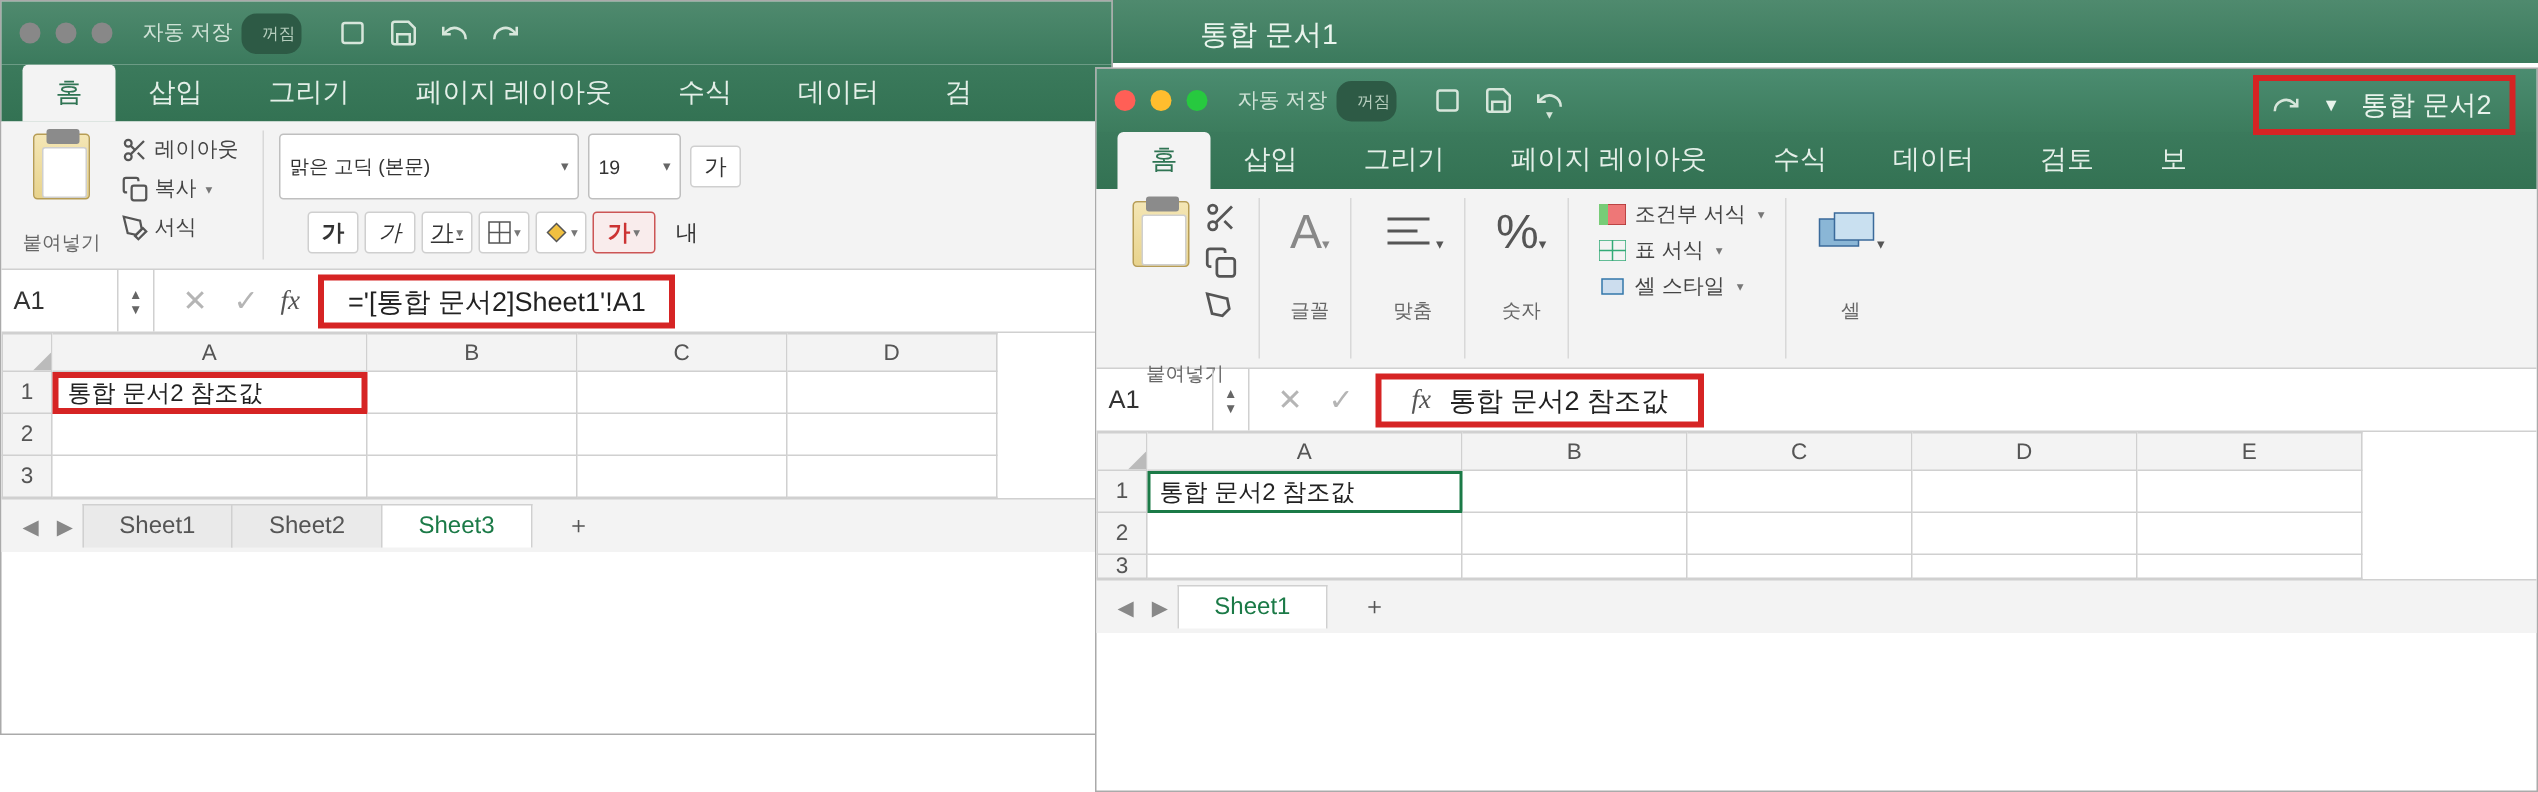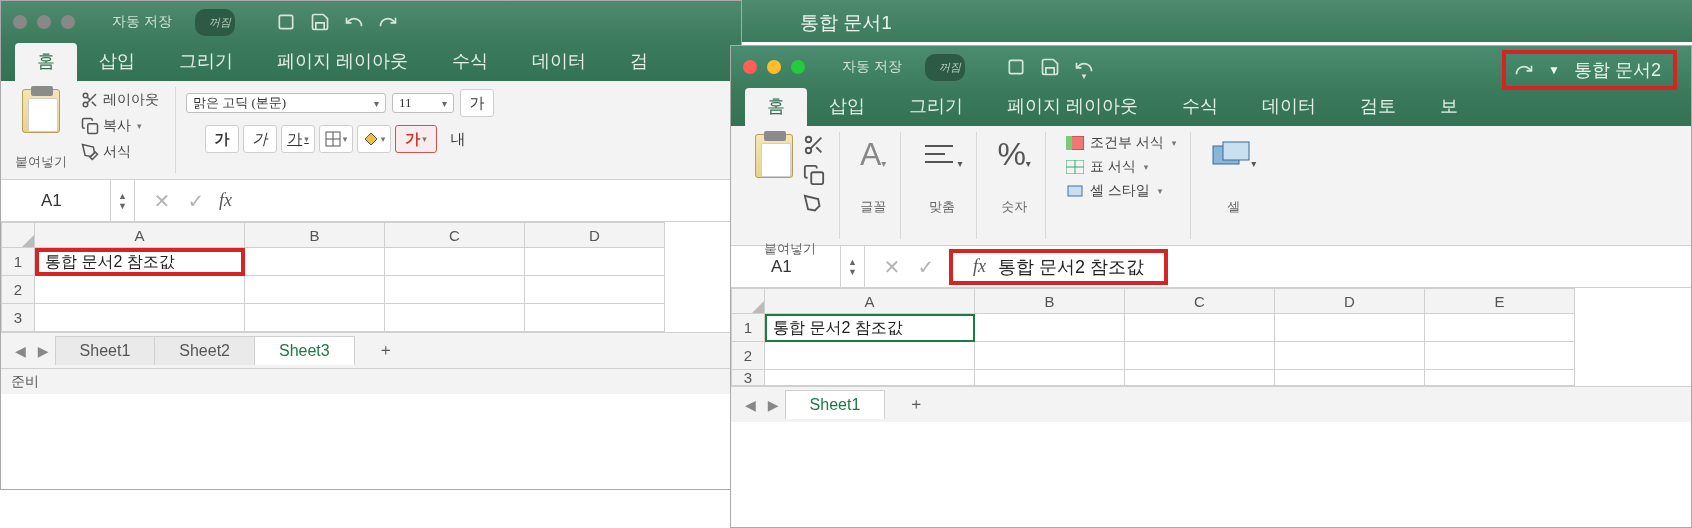--- a/index.html
+++ b/index.html
@@ -18,31 +18,30 @@
   .w2 { left: 730px; top: 45px; width: 962px; height: 483px; }
 
   .titlebar {
     background: linear-gradient(#4f8a6e,#3b7a5d);
     height: 42px;
     display: flex;
     align-items: center;
     padding: 0 12px;
     color: #dfeee5;
     position: relative;
-    gap: 17px;
   }
   .w2 .titlebar { background: linear-gradient(#4b8c70,#3c7c5d); }
   .traffic { display: flex; gap: 10px; margin-right: 20px; }
   .traffic span { width: 14px; height: 14px; border-radius: 50%; }
   .tr-r { background: #ff5f56; }
   .tr-y { background: #ffbd2e; }
   .tr-g { background: #27c93f; }
   .tr-gr { background: #888; }
   .as-label { color: #cfe2d6; font-size: 14px; margin-right: 6px; }
-  .as-switch { width: 40px; height: 27px; background: #2d5a45; border-radius: 10px; position: relative; display: inline-flex; align-items: center; justify-content: flex-end; padding-right: 4px; font-style: italic; }
+  .as-switch { width: 40px; height: 27px; background: #2d5a45; border-radius: 10px; position: relative; display: inline-flex; align-items: center; justify-content: flex-end; padding-right: 4px; }
   .as-switch span { color: #b5cdbd; font-size: 11px; }
   .qat { display:flex; align-items:center; gap:14px; margin-left:24px; }
   .qat-ico { width:20px; height:20px; display:inline-flex; align-items:center; justify-content:center; color:#d7e6db; font-size:18px; position:relative; }
   .w1-title-text { position:absolute; right:40px; color:#eaf4ed; font-size:17px; }
   .title-box2 { position:absolute; right:14px; top:4px; border:4px solid #d62424; padding:4px 12px 4px 8px; display:flex; align-items:center; gap:14px; color:#e9f3ec; }
   .title-box2 .chev { font-size:12px; }
 
   .tabs { display:flex; background: linear-gradient(#3b7a5c,#337253); height:38px; align-items:flex-end; padding-left:14px; }
   .tab { color:#e4efe8; font-size:18px; padding:6px 22px 8px; cursor:pointer; }
   .tab.active { background:#f3f3f3; color:#2f7453; border-radius:4px 4px 0 0; }
@@ -54,29 +53,29 @@
   .clip { display:flex; }
   .clip-big { display:flex; flex-direction:column; align-items:center; margin-right:8px; }
   .clipboard-ico { width:38px; height:44px; border:1px solid #b79d55; background:linear-gradient(#f4e6b5,#e8d38c); border-radius:3px; position:relative; }
   .clipboard-ico::before { content:""; position:absolute; left:8px; top:-4px; width:22px; height:10px; background:#8b8b8b; border-radius:2px; }
   .clipboard-ico::after { content:""; position:absolute; left:5px; top:8px; width:28px; height:32px; background:#fff; border:1px solid #cfcfcf; border-radius:2px; }
   .clip-side { display:flex; flex-direction:column; gap:4px; }
   .clip-s { display:flex; align-items:center; gap:4px; font-size:14px; color:#444; padding:2px 6px; border-radius:3px; }
   .clip-s svg { width:18px; height:18px; }
   .drop { font-size:9px; color:#777; margin-left:2px; }
   .font-row { display:flex; gap:6px; align-items:center; }
-  .combo { background:#fff; border:1px solid #bfbfbf; color:#333; height:20px; display:flex; align-items:center; justify-content:space-between; padding:0 6px; border-radius:3px;font-family:Liberation Serif, serif; }
+  .combo { background:#fff; border:1px solid #bfbfbf; color:#333; height:44px; display:flex; align-items:center; justify-content:space-between; padding:0 6px; border-radius:3px; }
   .combo .arr { color:#666; font-size:10px; margin-left:6px; }
   .btnrow { display:flex; gap:4px; margin-top:8px; }
   .btn { width:34px; height:28px; border:1px solid #cfcfcf; background:#fff; border-radius:3px; display:flex; align-items:center; justify-content:center; font-size:15px; color:#333; }
   .btn.u { text-decoration: underline; }
   .btn.red { border:1px solid #c55; background:#f9ecec; color:#c33; width:42px; }
   .btn small { font-size:9px; color:#777; margin-left:2px; }
 
-  .fbar { display:flex; align-items:center; background:#fff; border-bottom:1px solid #d0d0d0; height:42px;padding-left:32px; }
+  .fbar { display:flex; align-items:center; background:#fff; border-bottom:1px solid #d0d0d0; height:42px; }
   .namebox { width:78px; border-right:1px solid #d0d0d0; padding:0 8px; font-size:17px; color:#333; height:100%; display:flex; align-items:center; }
   .stepper { display:flex; flex-direction:column; margin-right:10px; border-right:1px solid #d0d0d0; height:100%; width:24px; align-items:center; justify-content:center; }
   .stepper span { font-size:9px; color:#666; line-height:10px; }
   .fb-ico { width:34px; text-align:center; color:#b5b5b5; font-size:20px; }
   .fx { font-style:italic; color:#555; font-size:18px; font-family: Georgia,serif; margin:0 6px; }
   .fval { flex:1; font-size:18px; color:#222; padding:0 6px; }
   .redbox-f1 { border:4px solid #d62424; padding:2px 10px; margin-left:6px; }
 
   .grid { background:#fff; position:relative; }
   .colhdr { display:flex; height:26px; }
@@ -194,21 +193,21 @@
         </div>
       </div>
     </div>
     <div class="rg" style="border-right:none">
       <div class="font-row">
         <div class="combo" style="width:200px">
           <span>맑은 고딕 (본문)</span>
             <span class="arr">▾</span>
         </div>
         <div class="combo" style="width:62px">
-          <span>11</span>
+          <span>19</span>
             <span class="arr">▾</span>
         </div>
         <div class="btn">가</div>
       </div>
       <div class="btnrow">
         <div class="btn" style="font-weight:700">가</div>
         <div class="btn" style="font-style:italic">가</div>
         <div class="btn u">
             <span>가</span>
             <small>▾</small>
@@ -238,20 +237,23 @@
 
   <div class="fbar">
     <div class="namebox">A1</div>
     <div class="stepper">
         <span>▲</span>
         <span>▼</span>
       </div>
     <div class="fb-ico">✕</div>
     <div class="fb-ico">✓</div>
     <div class="fx">fx</div>
+    <div class="redbox-f1">
+      <span class="fval">='[통합 문서2]Sheet1'!A1</span>
+    </div>
   </div>
 
   <div class="grid">
     <div class="colhdr">
       <div class="corner">
           <svg viewBox="0 0 10 10">
             <polygon points="10,10 10,0 0,10" fill="#bbb"></polygon>
           </svg>
         </div>
       <div class="ch" style="width:210px">A</div>
@@ -282,23 +284,20 @@
     </div>
   </div>
 
   <div class="shtabs">
     <span class="navarr">◀</span>
     <span class="navarr">▶</span>
     <div class="stab">Sheet1</div>
     <div class="stab">Sheet2</div>
     <div class="stab active">Sheet3</div>
     <div class="stab plus">＋</div>
-  </div>
-  <div class="status">
-    <span>준비</span>
   </div>
 </div>
 
 <div style="position:absolute; left:0; top:0; width:1692px; height:42px; background:linear-gradient(#4f8a6e,#3b7a5d); z-index:-1;"></div>
 <div style="position:absolute; left:50%; top:10px; transform:translateX(-50%); color:#eaf4ed; font-size:19px; z-index:0;">통합 문서1</div>
 
 <div class="window w2">
   <div class="titlebar">
     <div class="traffic">
       <span class="tr-r"></span>

